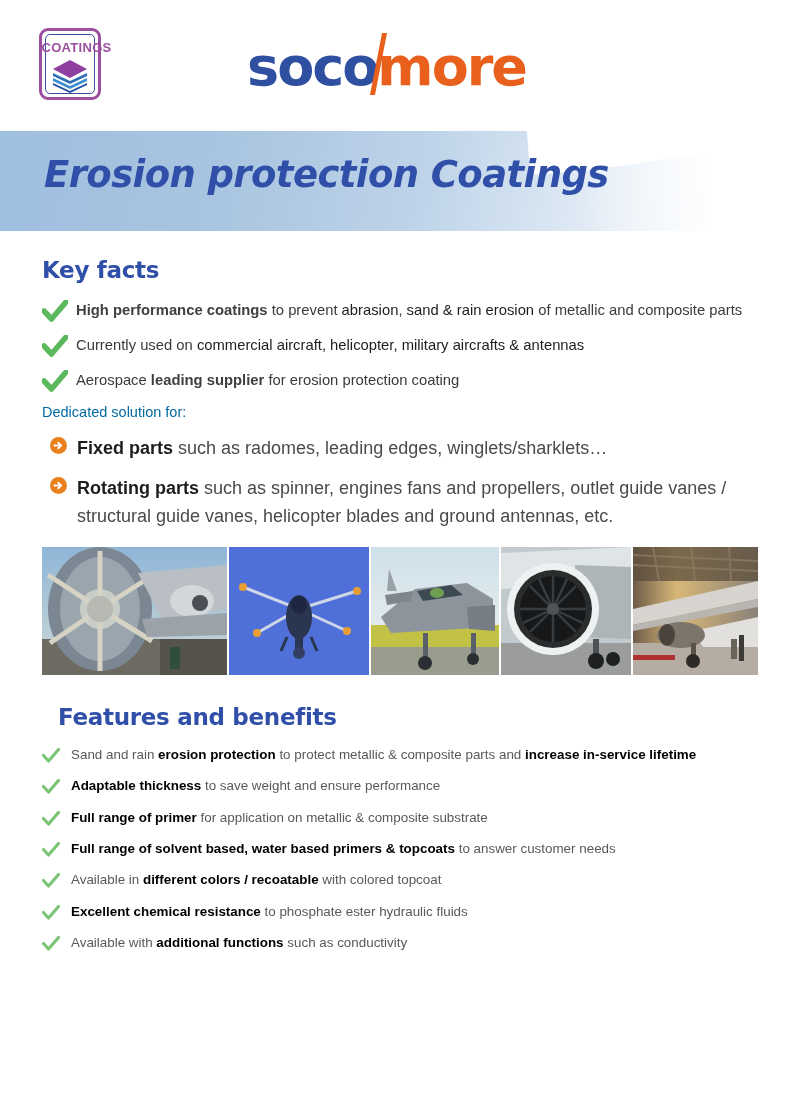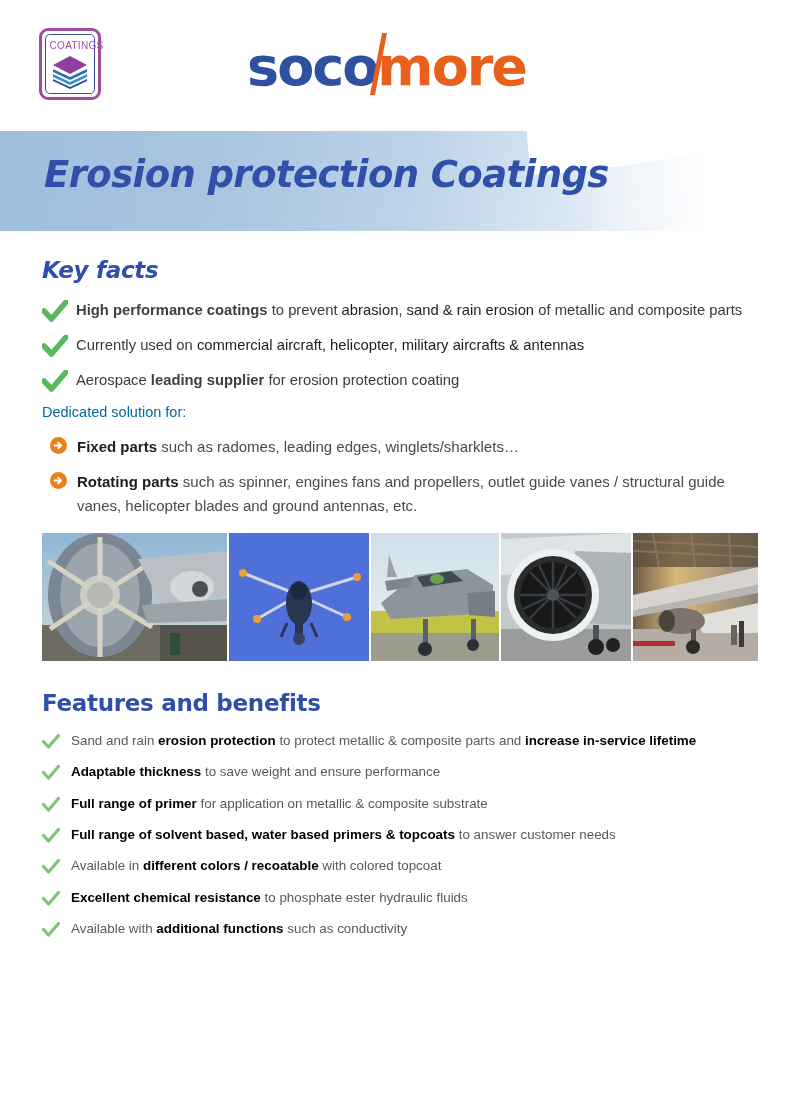--- a/index.html
+++ b/index.html
@@ -18,21 +18,21 @@
     position:absolute;left:39px;top:28px;width:62px;height:72px;
     border:3px solid #9b4f9e;border-radius:9px;background:#ffffff;
     box-sizing:border-box;padding:3px;
   }
   .badge-inner{
     width:100%;height:100%;border:1.5px solid #3b4fa0;border-radius:5px;
     box-sizing:border-box;display:flex;flex-direction:column;
     align-items:center;justify-content:flex-start;padding-top:5px;
   }
   .badge-word{
-    font-size:10px;font-weight:normal;color:#9b4f9e;letter-spacing:.3px;
+    font-size:13px;font-weight:bold;color:#9b4f9e;letter-spacing:.3px;
     font-family:"Liberation Sans", sans-serif;
     margin-left:13px;
   }
   .badge-stack{margin-top:3px;}
 
   .socomore{
     position:absolute;left:247px;top:40px;
     font-size:54px;font-weight:bold;letter-spacing:-2px;
     font-family:"DejaVu Sans", sans-serif;line-height:1;
   }
@@ -64,43 +64,43 @@
     color:#2f4fa8;letter-spacing:-.6px;white-space:nowrap;
   }
 
   
   .content{padding:0 30px 0 42px;}
 
   .h2{
     font-family:"DejaVu Sans", sans-serif;
     font-size:23px;font-weight:bold;color:#2f4fa8;letter-spacing:-.3px;
   }
-  #sec-keyfacts .h2{margin:26px 0 0 0;font-style:italic;}
+  #sec-keyfacts .h2{margin:26px 0 0 0;}
   #sec-applications .h2{margin:37px 0 0 0;}
-  #sec-features .h2{margin:29px 0 0 0;}
+  #sec-features .h2{margin:29px 0 0 16px;}
 
   .subtitle{
     font-size:14.5px;color:#0369a1;margin:8px 0 0 0;
   }
 
   .kf-list{margin:16px 0 0 0;padding:0;list-style:none;}
   .kf-item{
     display:flex;align-items:flex-start;margin-bottom:12px;
   }
   .kf-item .check{flex:0 0 34px;margin-top:1px;}
   .kf-text{
     font-size:14.8px;color:#3a3a3a;line-height:1.36;padding-top:1px;
   }
   .kf-text b{color:#1d1d1d;font-weight:normal;}
   .kf-text .orange{color:#404040;font-weight:bold;}
 
   .app-list{margin:15px 0 0 8px;padding:0;list-style:none;}
   .app-item{display:flex;align-items:flex-start;margin-bottom:12px;}
   .app-item .arrow{flex:0 0 27px;margin-top:2px;}
-  .app-text{font-size:15px;color:#4a4a4a;line-height:1.55;}
+  .app-text{font-size:18px;color:#4a4a4a;line-height:1.55;}
   .app-text b{color:#1d1d1d;font-weight:bold;}
 
   .photos{
     display:flex;margin:16px 0 0 0;width:712px;height:128px;gap:2px;
   }
   .photo{position:relative;overflow:hidden;}
   .p1{flex:0 0 185px;}
   .p2{flex:0 0 140px;}
   .p3{flex:0 0 128px;}
   .p4{flex:0 0 130px;}

